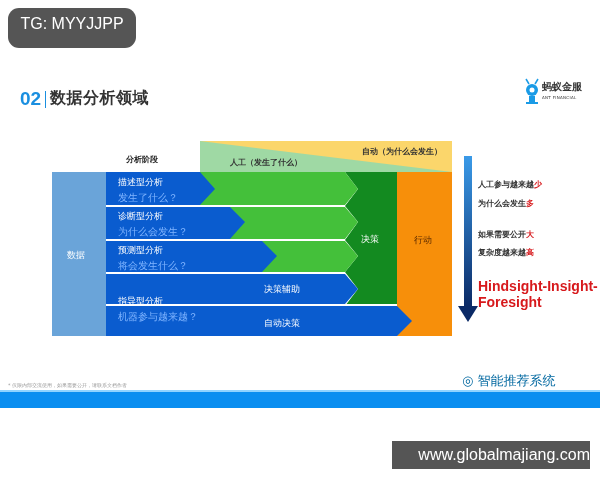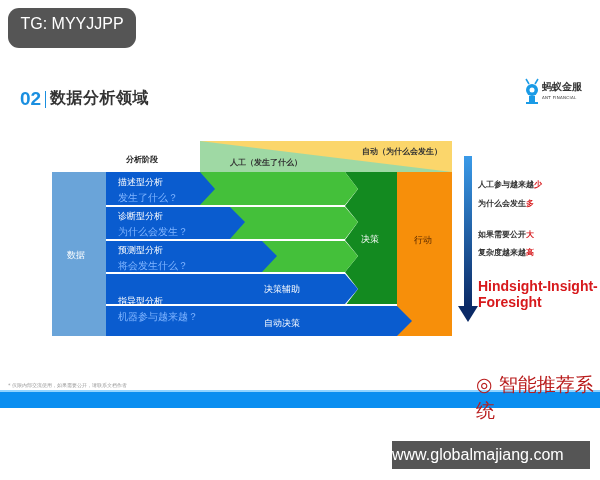--- a/index.html
+++ b/index.html
@@ -13,22 +13,22 @@
   .logo-en { left:542px; top:95px; font-size:4px; color:#333; letter-spacing:0.3px; }
   .stage-label { left:126px; top:154px; font-size:8px; color:#222; font-weight:bold; }
   .diagram { left:0; top:0; width:600px; height:480px; }
   .lbl { font-size:9px; color:#fff; font-weight:normal; }
   .sub { font-size:10px; color:#7fb4ff; }
   .rt { font-size:8px; font-weight:bold; color:#333; }
   .red { color:#d7191c; }
   .footer-note { left:8px; top:382px; font-size:5px; color:#9a9a9a; }
   .footer-bar { left:0; top:392px; width:600px; height:16px; background:#0a8ef0; }
   .footer-line { left:0; top:390px; width:600px; height:2px; background:#8fd3ff; }
-  .wechat { left:462px; top:372px; font-size:19px; color:#b91c1c;margin-left:14px; }
-  .wm-bot { left:392px; top:441px; width:198px; height:28px; background:#555555; color:#fff; font-family:"Liberation Sans", sans-serif; font-size:16px; line-height:28px; text-align:left; }
+  .wechat { left:462px; top:372px; font-size:13px; color:#0369a1; }
+  .wm-bot { left:392px; top:441px; width:198px; height:28px; background:#555555; color:#fff; font-family:"Liberation Sans", sans-serif; font-size:16px; line-height:28px; text-align:right; }
 </style>
 </head>
 <body>
 
 <div class="abs wm-top">TG: MYYJJPP</div>
 
 <div class="abs title-num">02</div>
 <div class="abs title-bar"></div>
 <div class="abs title-text">数据分析领域</div>
 

